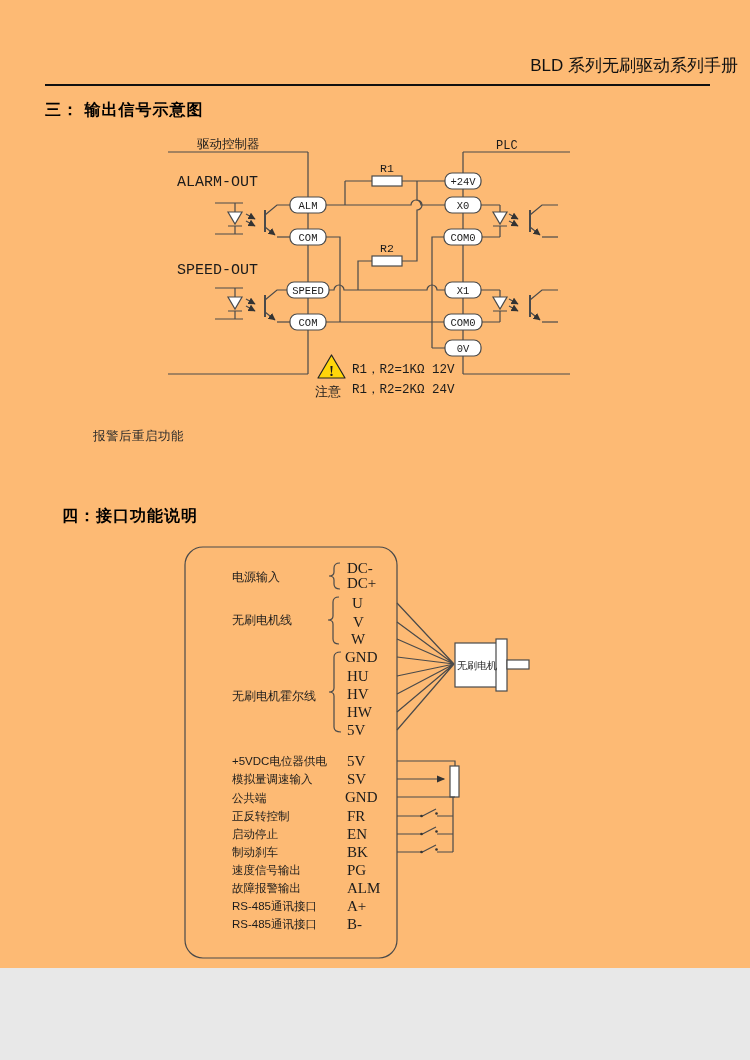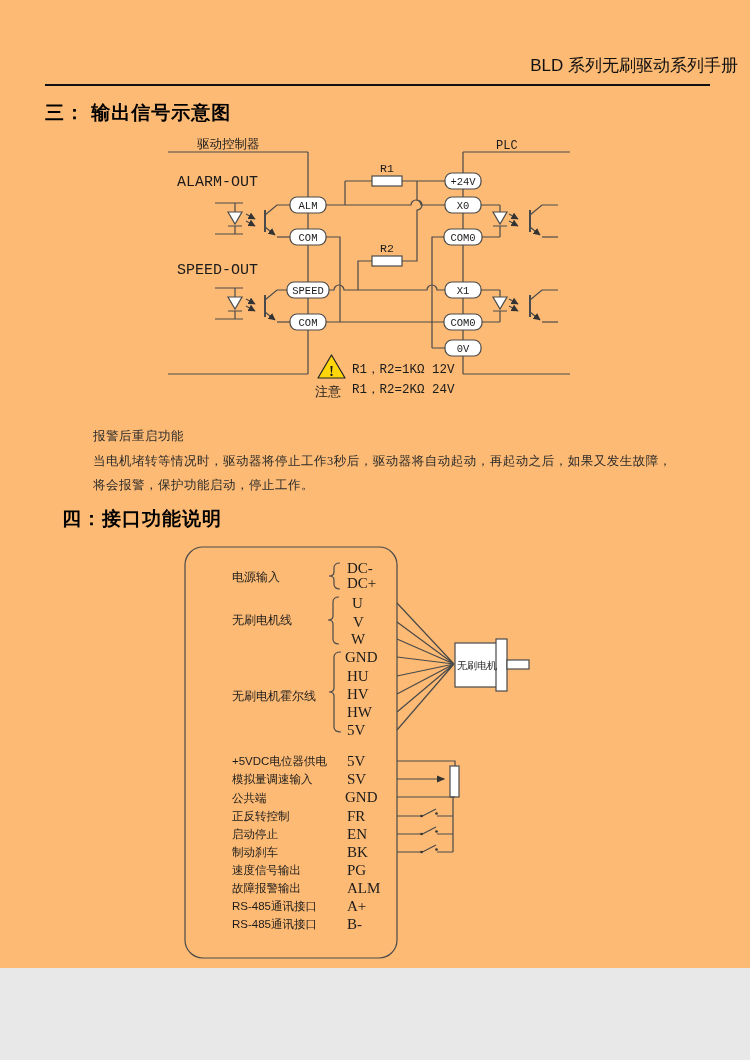--- a/index.html
+++ b/index.html
@@ -5,21 +5,21 @@
   html,body{margin:0;padding:0;background:#e8e8e8;}
   #page{
     position:relative;width:750px;height:968px;background:#fdba74;
     font-family:"Liberation Serif",serif;color:#1b1b1b;overflow:hidden;
     margin:0 auto;
     padding-left:28px;
   }
   .abs{position:absolute;}
   .hdr-title{top:54px;right:40px;font-family:"Liberation Sans",sans-serif;font-size:17px;color:#111;}
   .hdr-rule{top:84px;left:45px;width:665px;height:2px;background:#111;}
-  .sec-heading{font-family:"Liberation Sans",sans-serif;font-weight:bold;font-size:19px;color:#000;letter-spacing:1px;}
+  .sec-heading{font-family:"Liberation Sans",sans-serif;font-weight:bold;font-size:16px;color:#000;letter-spacing:1px;}
   #h3{top:100px;left:45px;}
   #h4{top:506px;left:62px;}
   .para{left:81px;font-size:12.5px;color:#2a2a2a;line-height:15px;letter-spacing:0.5px;margin-left:12px;}
   #para-title{top:429px;}
   #para-l1{top:454px;}
   #para-l2{top:478px;}
   .ftr-text{top:981px;left:0;width:750px;text-align:center;font-size:12px;color:#333;margin-top:20px;}
   .ftr-rule{top:995px;left:58px;width:640px;height:2px;background:#5a5a5a;}
   svg{position:absolute;left:0;}
   svg text{fill:#1b1b1b;}
@@ -135,22 +135,20 @@
     <text class="mono" x="463" y="164" font-size="10.5" text-anchor="middle">X1</text>
     <text class="mono" x="463" y="196" font-size="10.5" text-anchor="middle">COM0</text>
     <text class="mono" x="463" y="222" font-size="10.5" text-anchor="middle">0V</text>
     <text class="srf" x="331.5" y="246" font-size="15" font-weight="bold" text-anchor="middle">!</text>
     <text class="cjk" x="315" y="266" font-size="13">注意</text>
     <text class="mono" x="352" y="243" font-size="12.5">R1，R2=1KΩ  12V</text>
     <text class="mono" x="352" y="263" font-size="12.5">R1，R2=2KΩ  24V</text>
   </svg>
 
   <div class="abs para" id="para-title">报警后重启功能</div>
-  <div class="abs para" id="para-l1">当电机堵转等情况时，驱动器将停止工作3秒后，驱动器将自动起动，再起动之后，如果又发生故障，</div>
-  <div class="abs para" id="para-l2">将会报警，保护功能启动，停止工作。</div>
 
   <div class="abs sec-heading" id="h4">四：接口功能说明</div>
 
   <svg class="abs" style="top:540px" width="750" height="440" viewBox="0 0 750 440">
     <defs>
       <marker id="ah2" markerWidth="8" markerHeight="8" refX="6" refY="3" orient="auto">
         <path d="M0,0 L7,3 L0,6 z" fill="#333"></path>
       </marker>
     </defs>
     <g stroke="#4a4a4a" stroke-width="1.2" fill="none">

